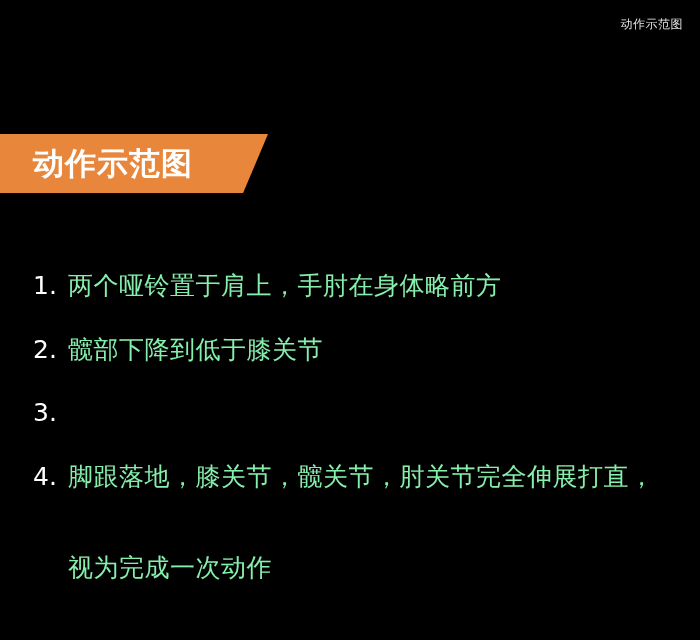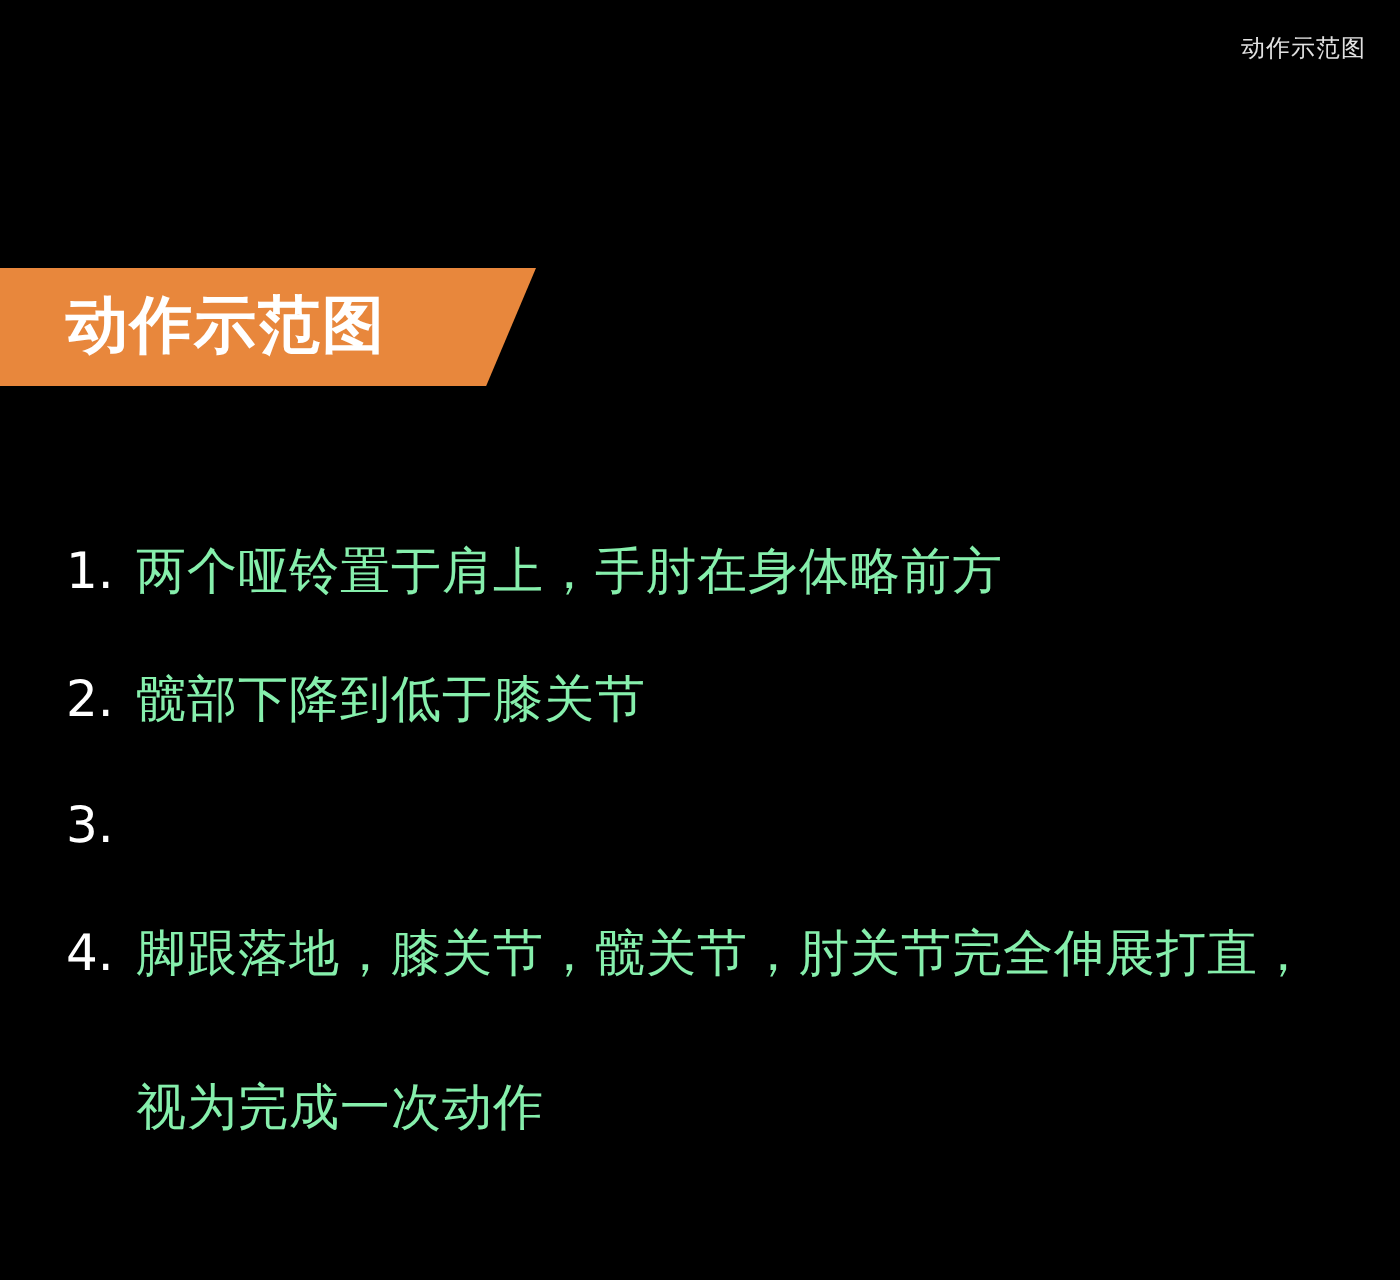--- a/index.html
+++ b/index.html
@@ -85,21 +85,21 @@
   .step-text {
     font-size: 25px;
     line-height: 36px;
     color: #86efac;
     letter-spacing: 0.5px;
     white-space: nowrap;
     font-family: "DejaVu Sans", "Liberation Sans", sans-serif;
   }
   .step-cont {
     display: flex;
-    align-items: center;
+    align-items: flex-end;
     height: 63.5px;
   }
   .step-cont .step-num {
     visibility: hidden;
   }
 </style>
 </head>
 <body>
 
 <div class="page">

